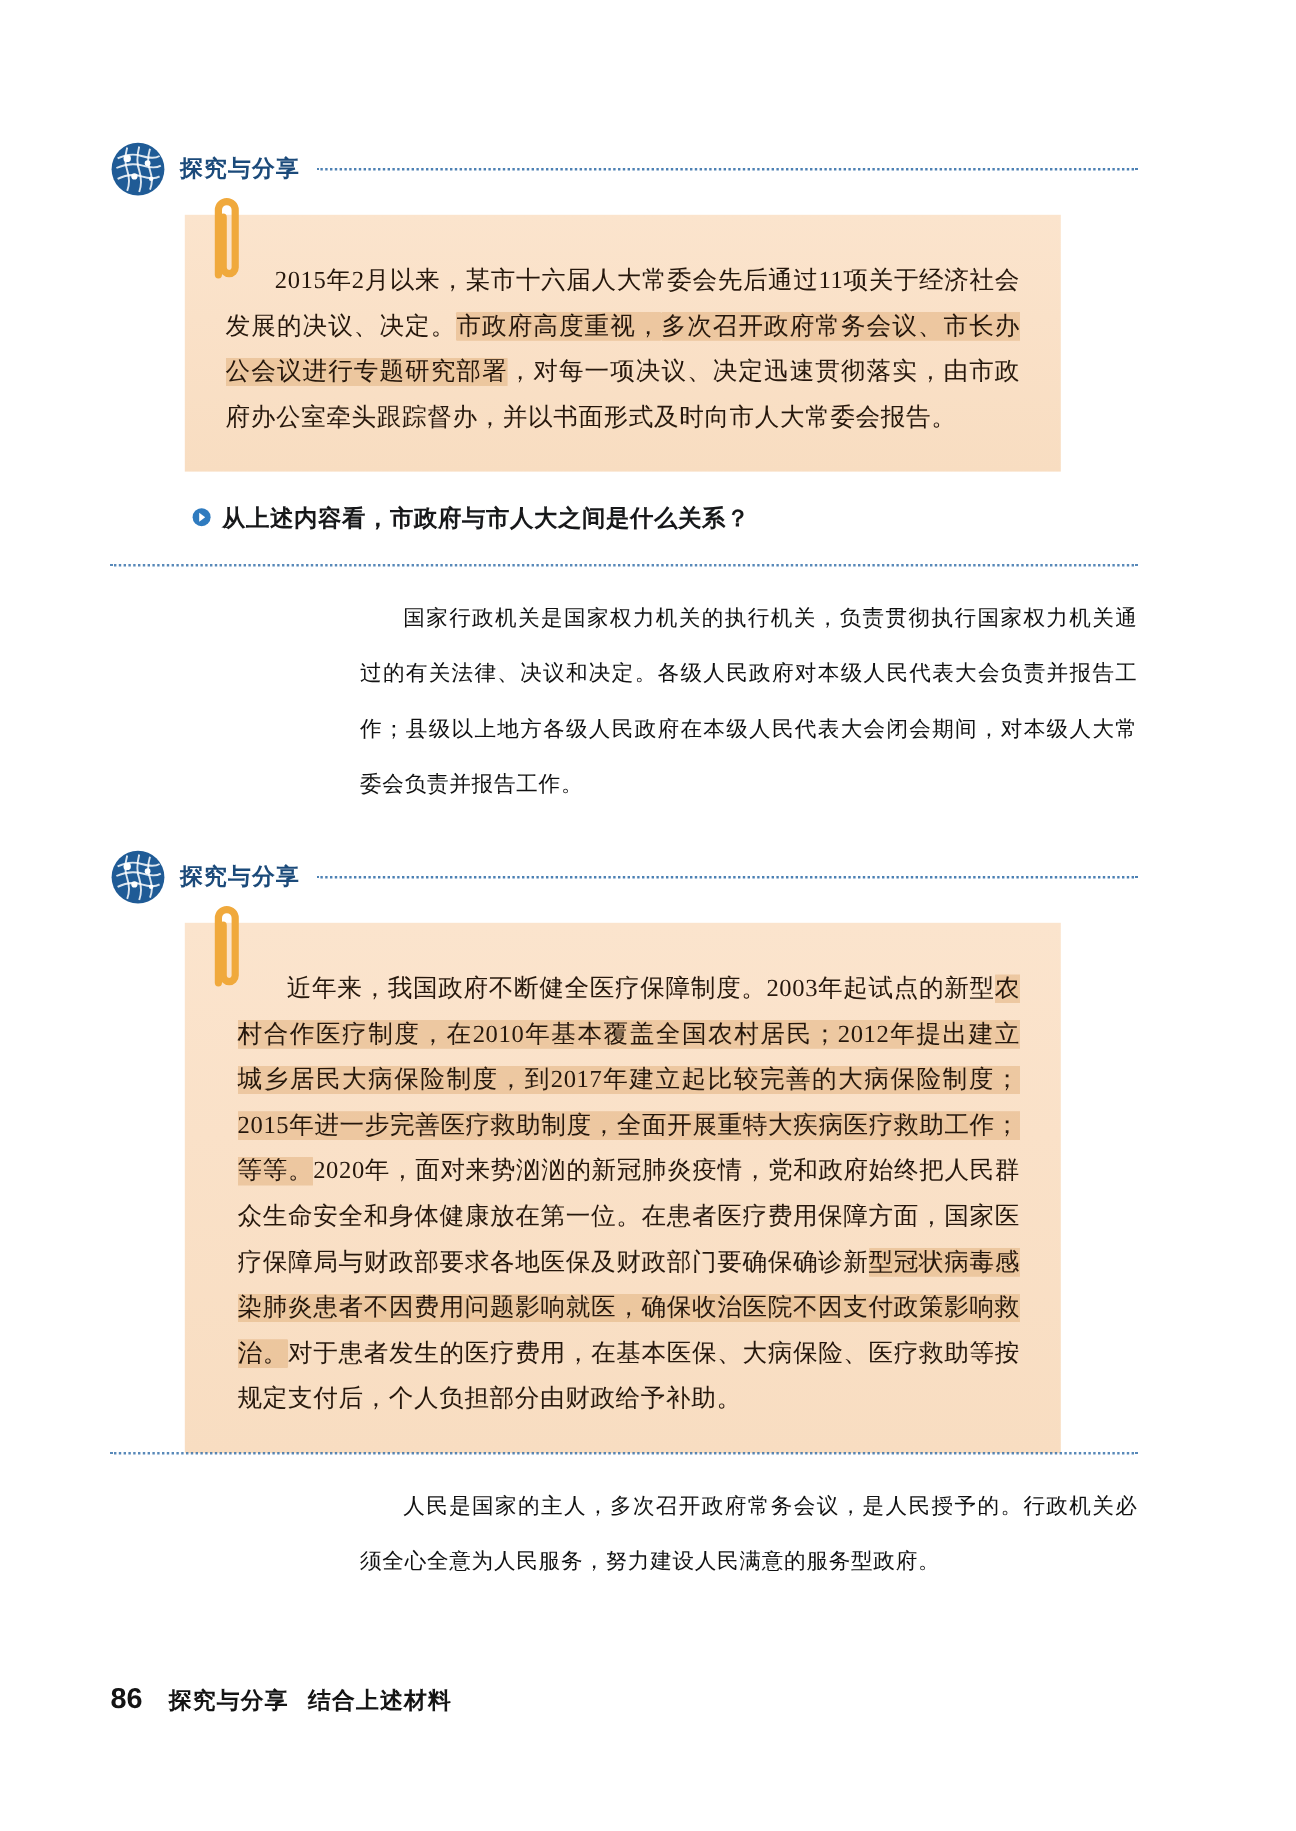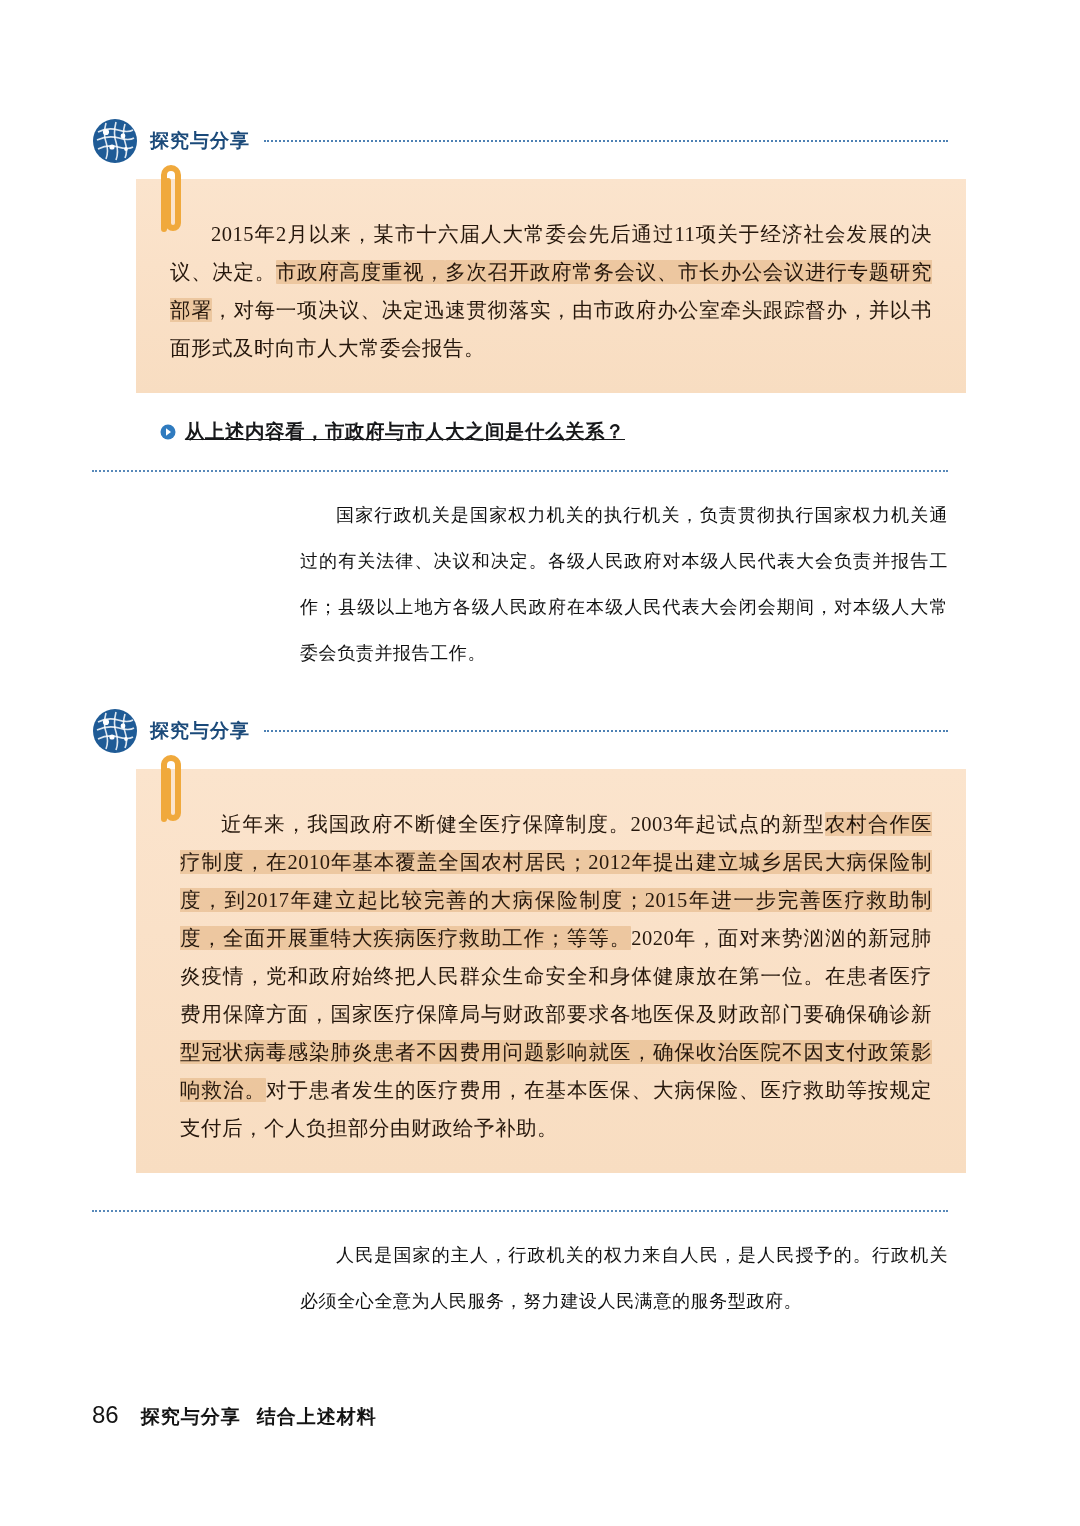--- a/index.html
+++ b/index.html
@@ -51,22 +51,22 @@
     flex: 1 1 auto;
     height: 0;
     margin-left: 14px;
     border-top: 2px dotted #2f6ca8;
     opacity: .85;
   }
 
   
   .note {
     position: absolute;
-    left: 136px;
-    width: 830px;
+    left: 154px;
+    width: 730px;
     background: linear-gradient(180deg,#fbe4cd 0%, #fae1c8 40%, #f8ddc1 100%);
     box-sizing: border-box;
     padding: 36px 34px 26px 34px;
     font-size: 20.5px;
     line-height: 38px;
     color: #25170c;
     letter-spacing: .5px;
     text-align: justify;
   }
   .note .clip {
@@ -91,21 +91,20 @@
     position: absolute;
     left: 160px;
     width: 800px;
     display: flex;
     align-items: flex-end;
     font-family: "Liberation Sans", "DejaVu Sans", sans-serif;
     font-weight: bold;
     font-size: 19.5px;
     color: #17181a;
     letter-spacing: .5px;
-    text-decoration: underline;
   }
   .q-bullet {
     flex: 0 0 auto;
     margin-right: 9px;
     margin-top: 3px;
   }
 
   
   .dotted-sep {
     position: absolute;
@@ -137,21 +136,21 @@
     position: absolute;
     left: 92px;
     bottom: 96px;
     display: flex;
     align-items: baseline;
     font-family: "Liberation Sans", "DejaVu Sans", sans-serif;
     color: #141414;
   }
   .footer .pageno {
     font-size: 24px;
-    font-weight: normal;
+    font-weight: bold;
     margin-right: 22px;
   }
   .footer .unit {
     font-size: 19px;
     font-weight: bold;
     letter-spacing: 1px;
   }
   .footer .unit .sp { display:inline-block; width: 16px; }
 </style>
 </head>
@@ -230,21 +229,21 @@
         <path d="M10 72 L10 18 a7 7 0 0 1 14 0 L24 66 a5 5 0 0 1 -10 0 L14 24" fill="none" stroke="#f0a93c" stroke-width="6" stroke-linecap="round"></path>
       </svg>
     </span>
     <p><span class="seg-host-2"><span>近年来，我国政府不断健全医疗保障制度。2003年起试点的新型</span><span class="hl">农村合作医疗制度，在2010年基本覆盖全国农村居民；2012年提出建立城乡居民大病保险制度，到2017年建立起比较完善的大病保险制度；2015年进一步完善医疗救助制度，全面开展重特大疾病医疗救助工作；等等。</span><span>2020年，面对来势汹汹的新冠肺炎疫情，党和政府始终把人民群众生命安全和身体健康放在第一位。在患者医疗费用保障方面，国家医疗保障局与财政部要求各地医保及财政部门要确保确诊新</span><span class="hl">型冠状病毒感染肺炎患者不因费用问题影响就医，确保收治医院不因支付政策影响救治。</span><span>对于患者发生的医疗费用，在基本医保、大病保险、医疗救助等按规定支付后，个人负担部分由财政给予补助。</span></span></p>
   </div>
 
 
   <div class="dotted-sep" style="top:1210px;"></div>
 
   <div class="body-para" style="top:1232px;">
-    <p>人民是国家的主人，行政机关的权力来自人民，是人民授予的。行政机关必须全心全意为人民服务，努力建设人民满意的服务型政府。</p>
+    <p>人民是国家的主人，多次召开政府常务会议，是人民授予的。行政机关必须全心全意为人民服务，努力建设人民满意的服务型政府。</p>
   </div>
 
   <div class="footer">
     <span class="pageno">86</span>
     <span class="unit">
       <span>探究与分享</span><span class="sp"></span><span>结合上述材料</span>
     </span>
   </div>
 
 </div>

